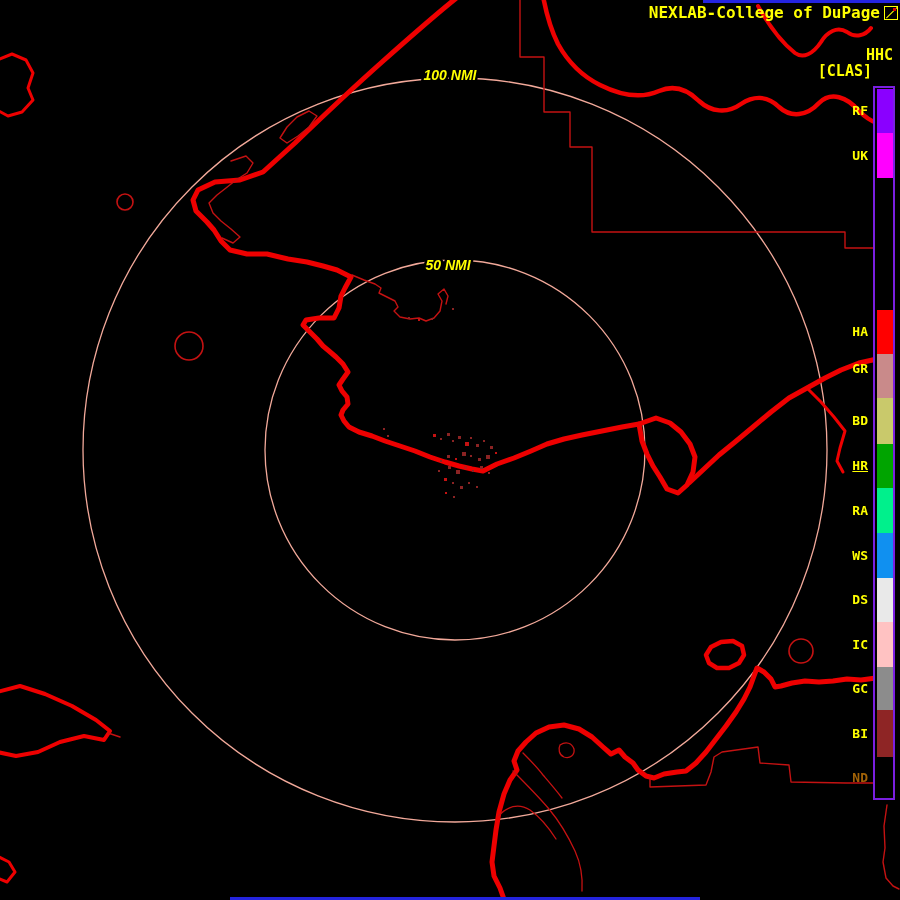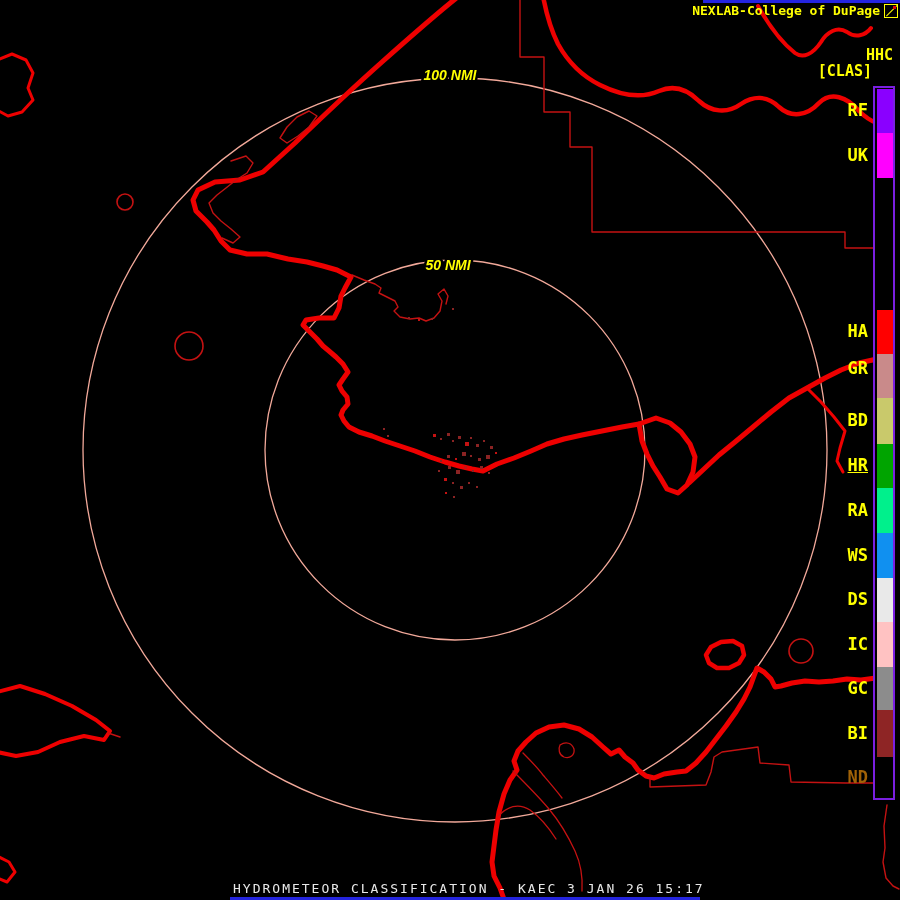--- a/index.html
+++ b/index.html
@@ -7,32 +7,32 @@
     position:relative;width:900px;height:900px;background:#000;overflow:hidden;
     font-family:"DejaVu Sans Mono","Liberation Mono",monospace;
   }
   #map-svg{position:absolute;left:0;top:0;}
   
   .frame-line{position:absolute;}
   #frame-top{left:703px;top:0;width:197px;height:3px;}
   #frame-bottom{left:230px;top:897px;width:470px;height:3px;}
   
   #header{position:absolute;top:3px;right:2px;display:flex;align-items:center;gap:4px;}
-  #header .title{font-size:13px;font-weight:bold;letter-spacing:0px;}
+  #header .title{font-size:16px;font-weight:bold;letter-spacing:0px;}
   #logo-box{position:relative;width:12px;height:12px;border:1px solid #FFFF00;display:inline-block;}
   #logo-box .diag{position:absolute;left:-1px;top:5px;width:16px;height:1px;background:#FFFF00;transform:rotate(-45deg);}
   #logo-box .dot{position:absolute;right:1px;top:1px;width:3px;height:3px;background:#DD0000;}
   
   .yellow-label{position:absolute;font-size:15px;font-weight:bold;white-space:pre;}
   #hhc-label{top:46px;right:7px;}
   #clas-label{top:62px;right:28px;}
   
   #colorbar-frame{position:absolute;left:873px;top:86px;width:22px;height:714px;background:#000;border:2px solid #7A1FE0;box-sizing:border-box;}
   .cb-seg{position:absolute;left:877px;width:16px;}
-  .cb-label{position:absolute;right:32px;font-size:17px;font-weight:bold;height:15px;line-height:15px;}
+  .cb-label{position:absolute;right:32px;font-size:13px;font-weight:bold;height:15px;line-height:15px;}
   
   #status-bar{position:absolute;left:233px;top:881px;font-size:13px;letter-spacing:2px;white-space:pre;}
 </style>
 </head>
 <body>
 
 <div id="screen">
 
   <svg id="map-svg" width="900" height="900" viewBox="0 0 900 900">
 
@@ -152,18 +152,17 @@
     <span class="title" style="color: rgb(255, 255, 0);">NEXLAB-College of DuPage</span>
     <span id="logo-box">
         <span class="diag"></span>
         <span class="dot"></span>
       </span>
   </div>
 
   <div id="hhc-label" class="yellow-label" style="color: rgb(255, 255, 0);">HHC</div>
   <div id="clas-label" class="yellow-label" style="color: rgb(255, 255, 0);">[CLAS]</div>
 
-  <div id="status-bar" style="color: rgb(232, 232, 232);">HYDROMETEOR CLASSIFICATION - KAEC 3 JAN 26 15:17</div>
 
   <div id="frame-top" class="frame-line" style="background: rgb(36, 36, 222);"></div>
   <div id="frame-bottom" class="frame-line" style="background: rgb(36, 36, 222);"></div>
 
 </div>
 
 </body></html>

